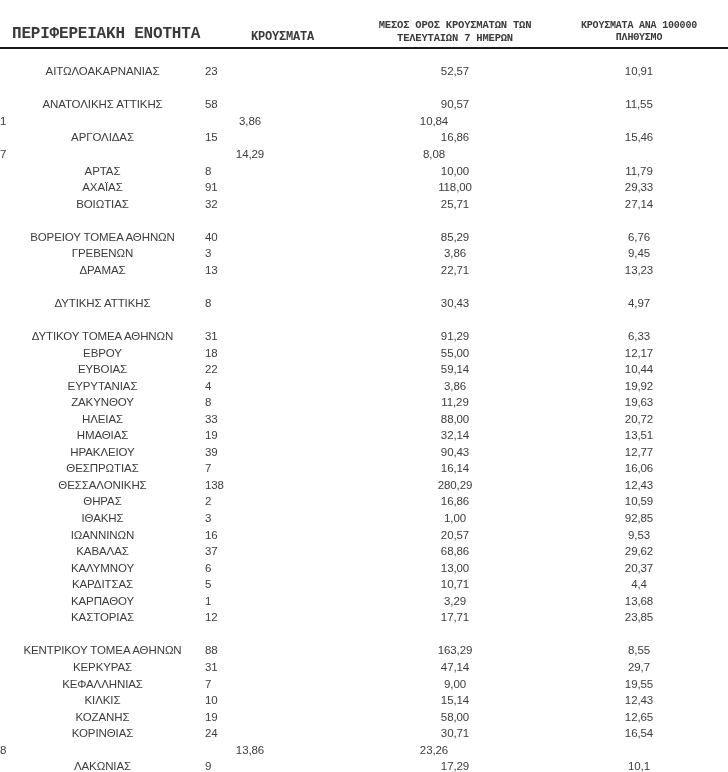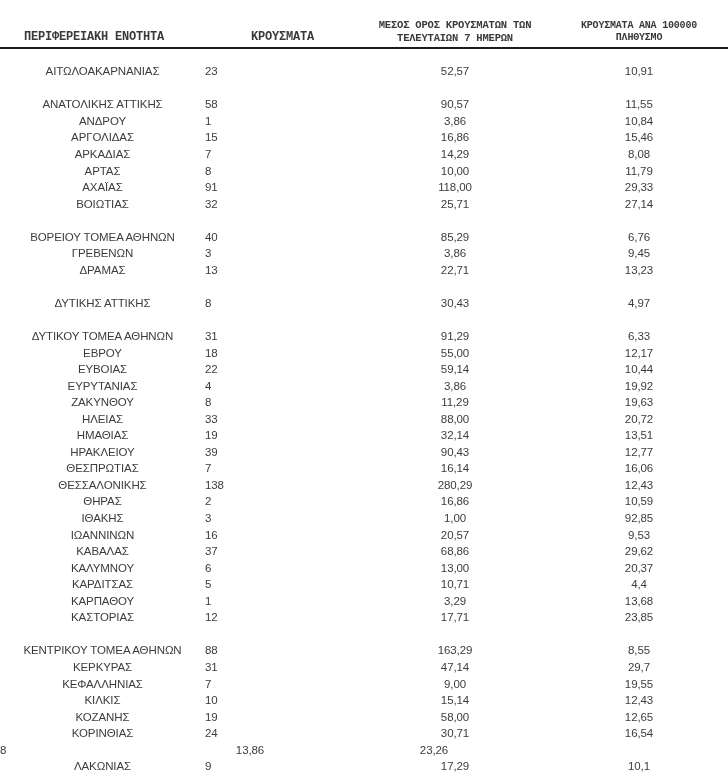--- a/index.html
+++ b/index.html
@@ -35,22 +35,22 @@
     font-weight: 700;
     line-height: 1.18;
     letter-spacing: -0.2px;
     font-family: Liberation Mono, monospace;
   }
   .th .hline { display: block; }
   .th1 {
     width: 205px;
     box-sizing: border-box;
     text-align: left;
-    padding-left: 24px;
-    font-size: 12px;
+    padding-left: 12px;
+    font-size: 16px;
   }
   .th2 {
     width: 155px;
     text-align: center;
     font-size: 12px;
   }
   .th3 {
     width: 190px;
     text-align: center;
     font-size: 10.5px;
@@ -111,33 +111,31 @@
           <div class="cell c4">10,91</div>
         </div>
         <div class="row"></div>
         <div class="row">
           <div class="cell c1">ΑΝΑΤΟΛΙΚΗΣ ΑΤΤΙΚΗΣ</div>
           <div class="cell c2">58</div>
           <div class="cell c3">90,57</div>
           <div class="cell c4">11,55</div>
         </div>
         <div class="row">
-          <div class="cell c1">ΑΝΔΡΟΥ</div>
           <div class="cell c2">1</div>
           <div class="cell c3">3,86</div>
           <div class="cell c4">10,84</div>
         </div>
         <div class="row">
           <div class="cell c1">ΑΡΓΟΛΙΔΑΣ</div>
           <div class="cell c2">15</div>
           <div class="cell c3">16,86</div>
           <div class="cell c4">15,46</div>
         </div>
         <div class="row">
-          <div class="cell c1">ΑΡΚΑΔΙΑΣ</div>
           <div class="cell c2">7</div>
           <div class="cell c3">14,29</div>
           <div class="cell c4">8,08</div>
         </div>
         <div class="row">
           <div class="cell c1">ΑΡΤΑΣ</div>
           <div class="cell c2">8</div>
           <div class="cell c3">10,00</div>
           <div class="cell c4">11,79</div>
         </div>

